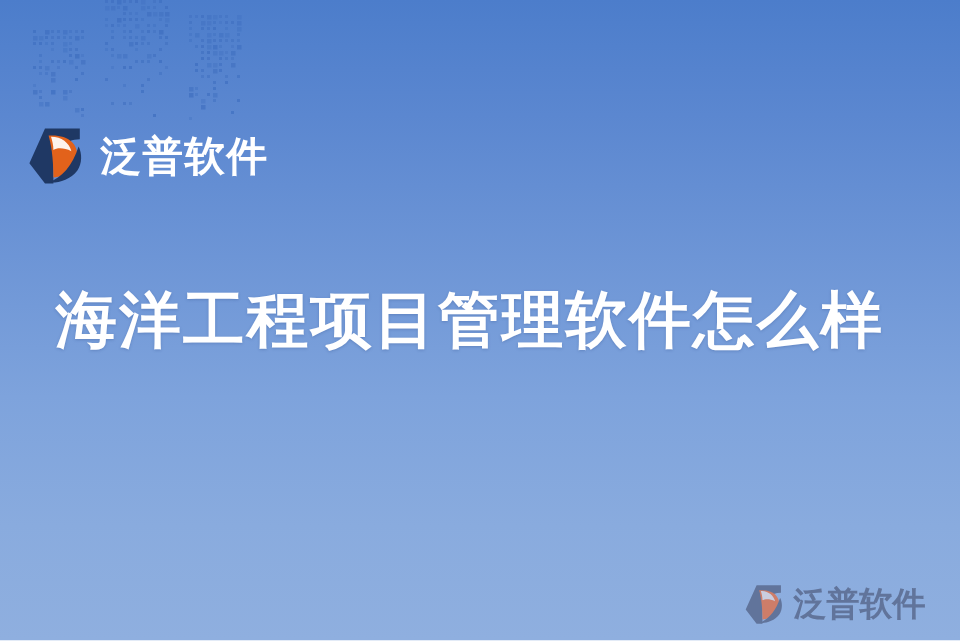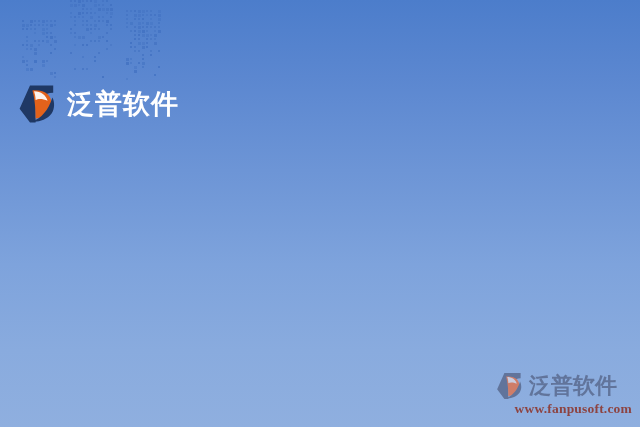--- a/index.html
+++ b/index.html
@@ -384,27 +384,27 @@
       <path d="M30 4 L88 4 L88 22 C64 22 44 40 44 66 L44 96 L30 96 L4 62 Z" fill="#1f3864"></path>
       <path d="M36 16 C70 14 84 30 84 50 C84 70 66 84 44 86 C44 52 40 30 36 16 Z" fill="#e2621b"></path>
       <path d="M86 34 C92 46 92 62 84 74 C72 90 50 96 36 94 C58 86 76 66 86 34 Z" fill="#1f3864"></path>
       <path d="M40 18 C58 18 70 28 74 42 C62 36 50 36 44 40 C44 32 42 24 40 18 Z" fill="#ffffff" opacity=".92"></path>
     </svg>
     <div class="brand-words">
       <div class="brand-cn">泛普软件</div>
     </div>
   </div>
 
+  <div class="headline">海洋工程项目管理软件怎么样</div>
 
   <div class="watermark">
     <div class="wm-row">
       <svg class="wm-mark" viewBox="0 0 100 100">
         <path d="M30 4 L88 4 L88 22 C64 22 44 40 44 66 L44 96 L30 96 L4 62 Z" fill="#5e7096"></path>
         <path d="M36 16 C70 14 84 30 84 50 C84 70 66 84 44 86 C44 52 40 30 36 16 Z" fill="#d4795f"></path>
         <path d="M86 34 C92 46 92 62 84 74 C72 90 50 96 36 94 C58 86 76 66 86 34 Z" fill="#5e7096"></path>
         <path d="M40 18 C58 18 70 28 74 42 C62 36 50 36 44 40 C44 32 42 24 40 18 Z" fill="#cfd9ee" opacity=".9"></path>
       </svg>
       <div class="wm-cn">泛普软件</div>
     </div>
-    <div class="wm-url">www.fanpusoft.com</div>
   </div>
 
 </div>
 
 </body></html>

